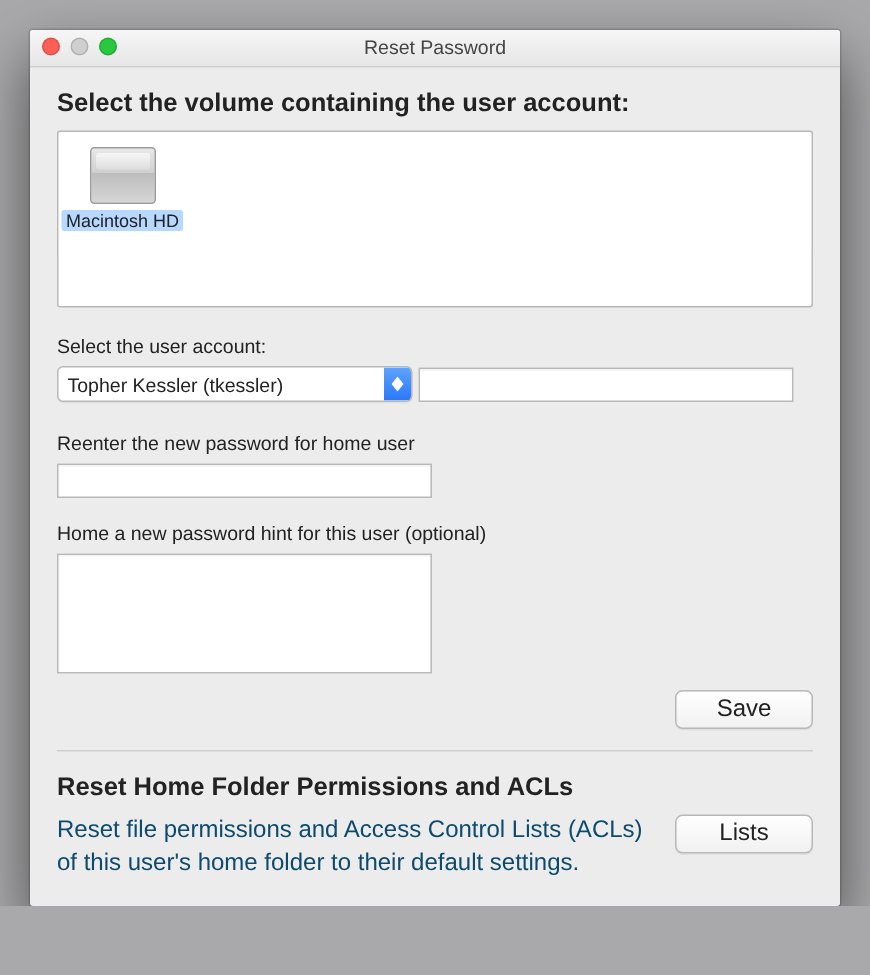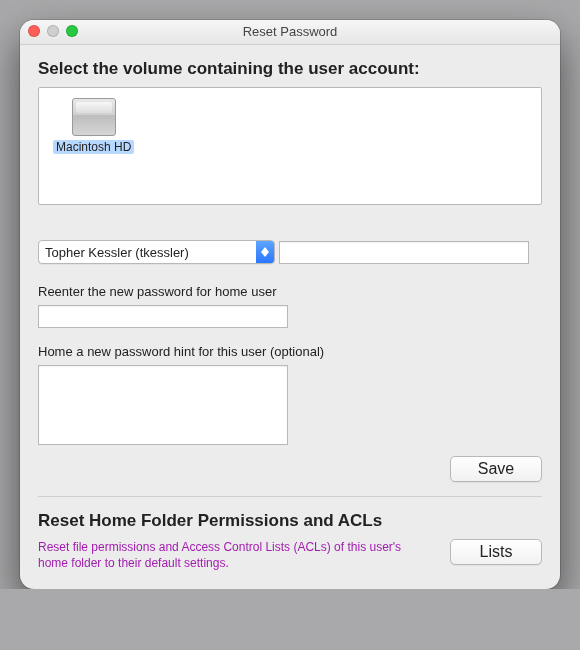--- a/index.html
+++ b/index.html
@@ -8,21 +8,21 @@
     background: #a9a9ab;
     font-family: -apple-system, "Helvetica Neue", Helvetica, Arial, sans-serif;
     font-size: 13px;
     color: #222;
   }
   .window {
     position: relative;
     width: 540px;
     margin: 20px auto 0 auto;
     background: #ececec;
-    border-radius: 14px;
+    border-radius: 2px;
     box-shadow: 0 18px 40px rgba(0,0,0,0.55), 0 0 0 1px rgba(0,0,0,0.15);
     overflow: hidden;
   }
   .titlebar {
     position: relative;
     height: 24px;
     background: linear-gradient(#f6f6f6, #e6e6e6);
     border-bottom: 1px solid #cfcfcf;
     text-align: center;
   }
@@ -53,21 +53,21 @@
   .section-label {
     font-weight: bold;
     font-size: 17px;
     margin-bottom: 8px;
   }
   .volume-box {
     background: #fff;
     border: 1px solid #b8b8b8;
     height: 118px;
     border-radius: 2px;
-    padding: 6px 12px;
+    padding: 6px 0;
     margin-bottom: 18px;
     box-sizing: border-box;
   }
   .volume-item {
     display: inline-block;
     text-align: center;
     padding: 2px;
     cursor: default;
   }
   .volume-item .hd-icon {
@@ -117,21 +117,20 @@
     height: 22px;
     background: #fff;
     border: 1px solid #b8b8b8;
     border-radius: 4px;
     overflow: hidden;
     font-size: 13px;
     cursor: default;
     width: 235px;
     margin-bottom: 14px;
     box-shadow: 0 1px 0 rgba(0,0,0,0.04);
-    margin-top: 17px;
   }
   .mac-select .sel-label {
     flex: 1;
     padding: 0 6px;
     white-space: nowrap;
     overflow: hidden;
   }
   .mac-select .sel-arrows {
     width: 18px;
     height: 100%;
@@ -175,22 +174,22 @@
     border-top: 1px solid #cfcfcf;
     margin: 14px 0;
   }
   .acl-row {
     display: flex;
     align-items: flex-start;
     gap: 20px;
   }
   .acl-text {
     flex: 1;
-    font-size: 12px;
-    color: #a21caf;
+    font-size: 16px;
+    color: #0c4a6e;
     line-height: 1.35;
   }
   .mb6 { margin-bottom: 6px; }
   .mb10 { margin-bottom: 10px; }
 </style>
 </head>
 <body>
 
 <div class="window">
 
@@ -207,20 +206,21 @@
 
     <div class="section-label">Select the volume containing the user account:</div>
 
     <div class="volume-box">
       <div class="volume-item">
         <div class="hd-icon"></div>
         <span class="volume-label">Macintosh HD</span>
       </div>
     </div>
 
+    <div class="field-label mb6">Select the user account:</div>
     <div class="mac-select">
       <div class="sel-label">Topher Kessler (tkessler)</div>
       <div class="sel-arrows">
         <svg width="8" height="5" viewBox="0 0 8 5">
             <polygon points="4,0 8,5 0,5" fill="#fff"></polygon>
           </svg>
         <svg width="8" height="5" viewBox="0 0 8 5">
             <polygon points="0,0 8,0 4,5" fill="#fff"></polygon>
           </svg>
       </div>

